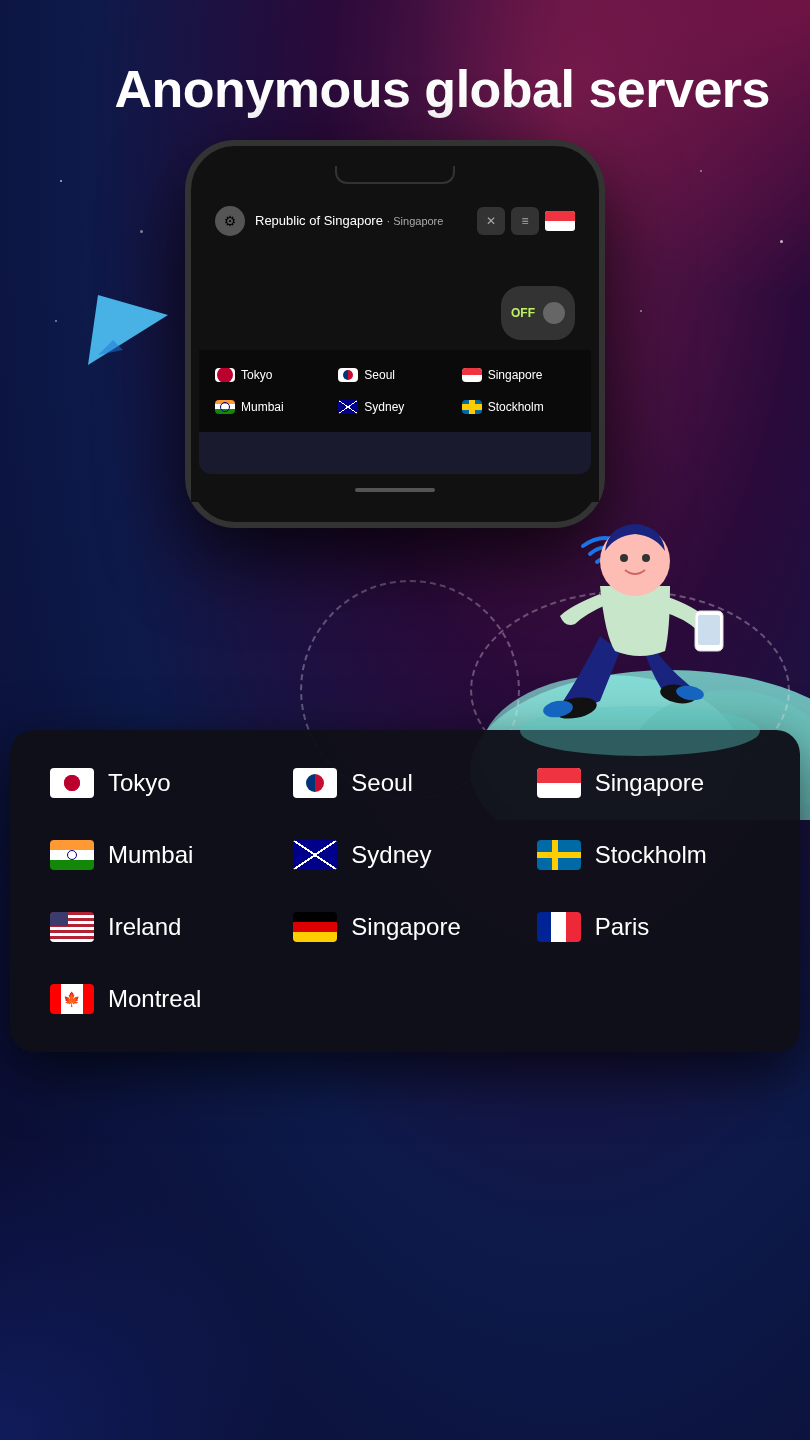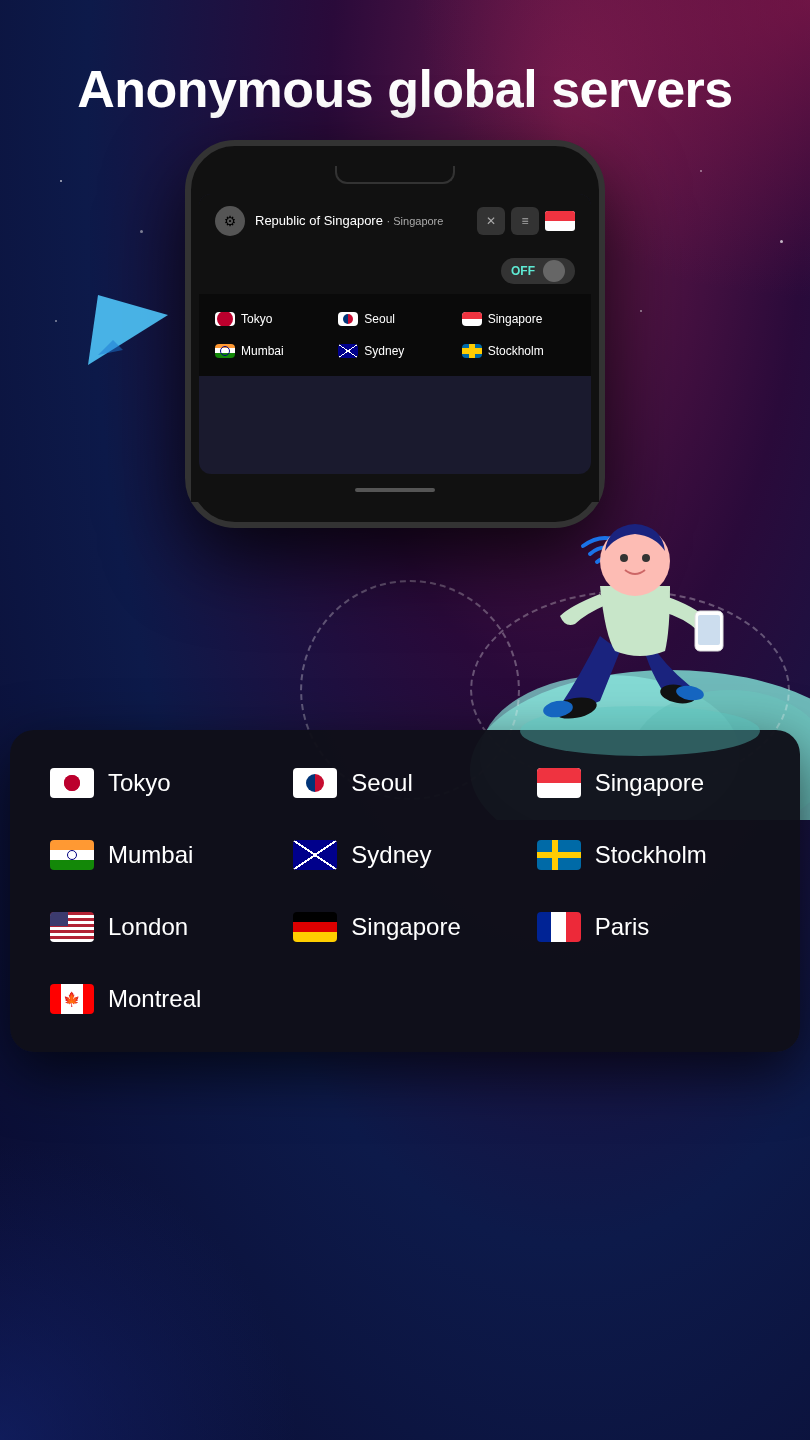--- a/index.html
+++ b/index.html
@@ -47,21 +47,21 @@
       background: white;
       border-radius: 50%;
     }
 
     .content {
       position: absolute;
       inset: 0;
       z-index: 2;
       display: flex;
       flex-direction: column;
-      align-items: center;
+      align-items: flex-end;
     }
 
     .title {
       color: white;
       font-size: 52px;
       font-weight: 900;
       text-align: center;
       padding: 60px 40px 20px;
       line-height: 1.15;
       letter-spacing: -0.5px;
@@ -143,27 +143,28 @@
     .phone-toggle-row {
       background: #111;
       padding: 10px 16px;
       display: flex;
       justify-content: flex-end;
     }
 
     .phone-toggle {
       background: #333;
       border-radius: 20px;
-      padding: 2px 10px;
+      padding: 16px 10px;
       display: flex;
       align-items: center;
       gap: 8px;
-      color: #5eead4;
+      color: #bef264;
       font-size: 12px;
       font-weight: bold;
+      margin-top: 28px;
     }
 
     .toggle-knob {
       width: 22px; height: 22px;
       background: #666;
       border-radius: 50%;
     }
 
     .phone-grid {
       display: grid;
@@ -575,21 +576,21 @@
             <div class="flag-usa-stripe"></div>
               <div class="flag-usa-stripe"></div>
             <div class="flag-usa-stripe"></div>
               <div class="flag-usa-stripe"></div>
             <div class="flag-usa-stripe"></div>
               <div class="flag-usa-stripe"></div>
             <div class="flag-usa-stripe"></div>
               <div class="flag-usa-stripe"></div>
             <div class="flag-usa-canton"></div>
           </div>
-          <span>London</span>
+          <span>Ireland</span>
         </div>
         <div class="card-item">
           <div class="flag-rect flag-germany">
             <div class="flag-germany-top"></div>
             <div class="flag-germany-mid"></div>
             <div class="flag-germany-bot"></div>
           </div>
           <span>Singapore</span>
         </div>
 

